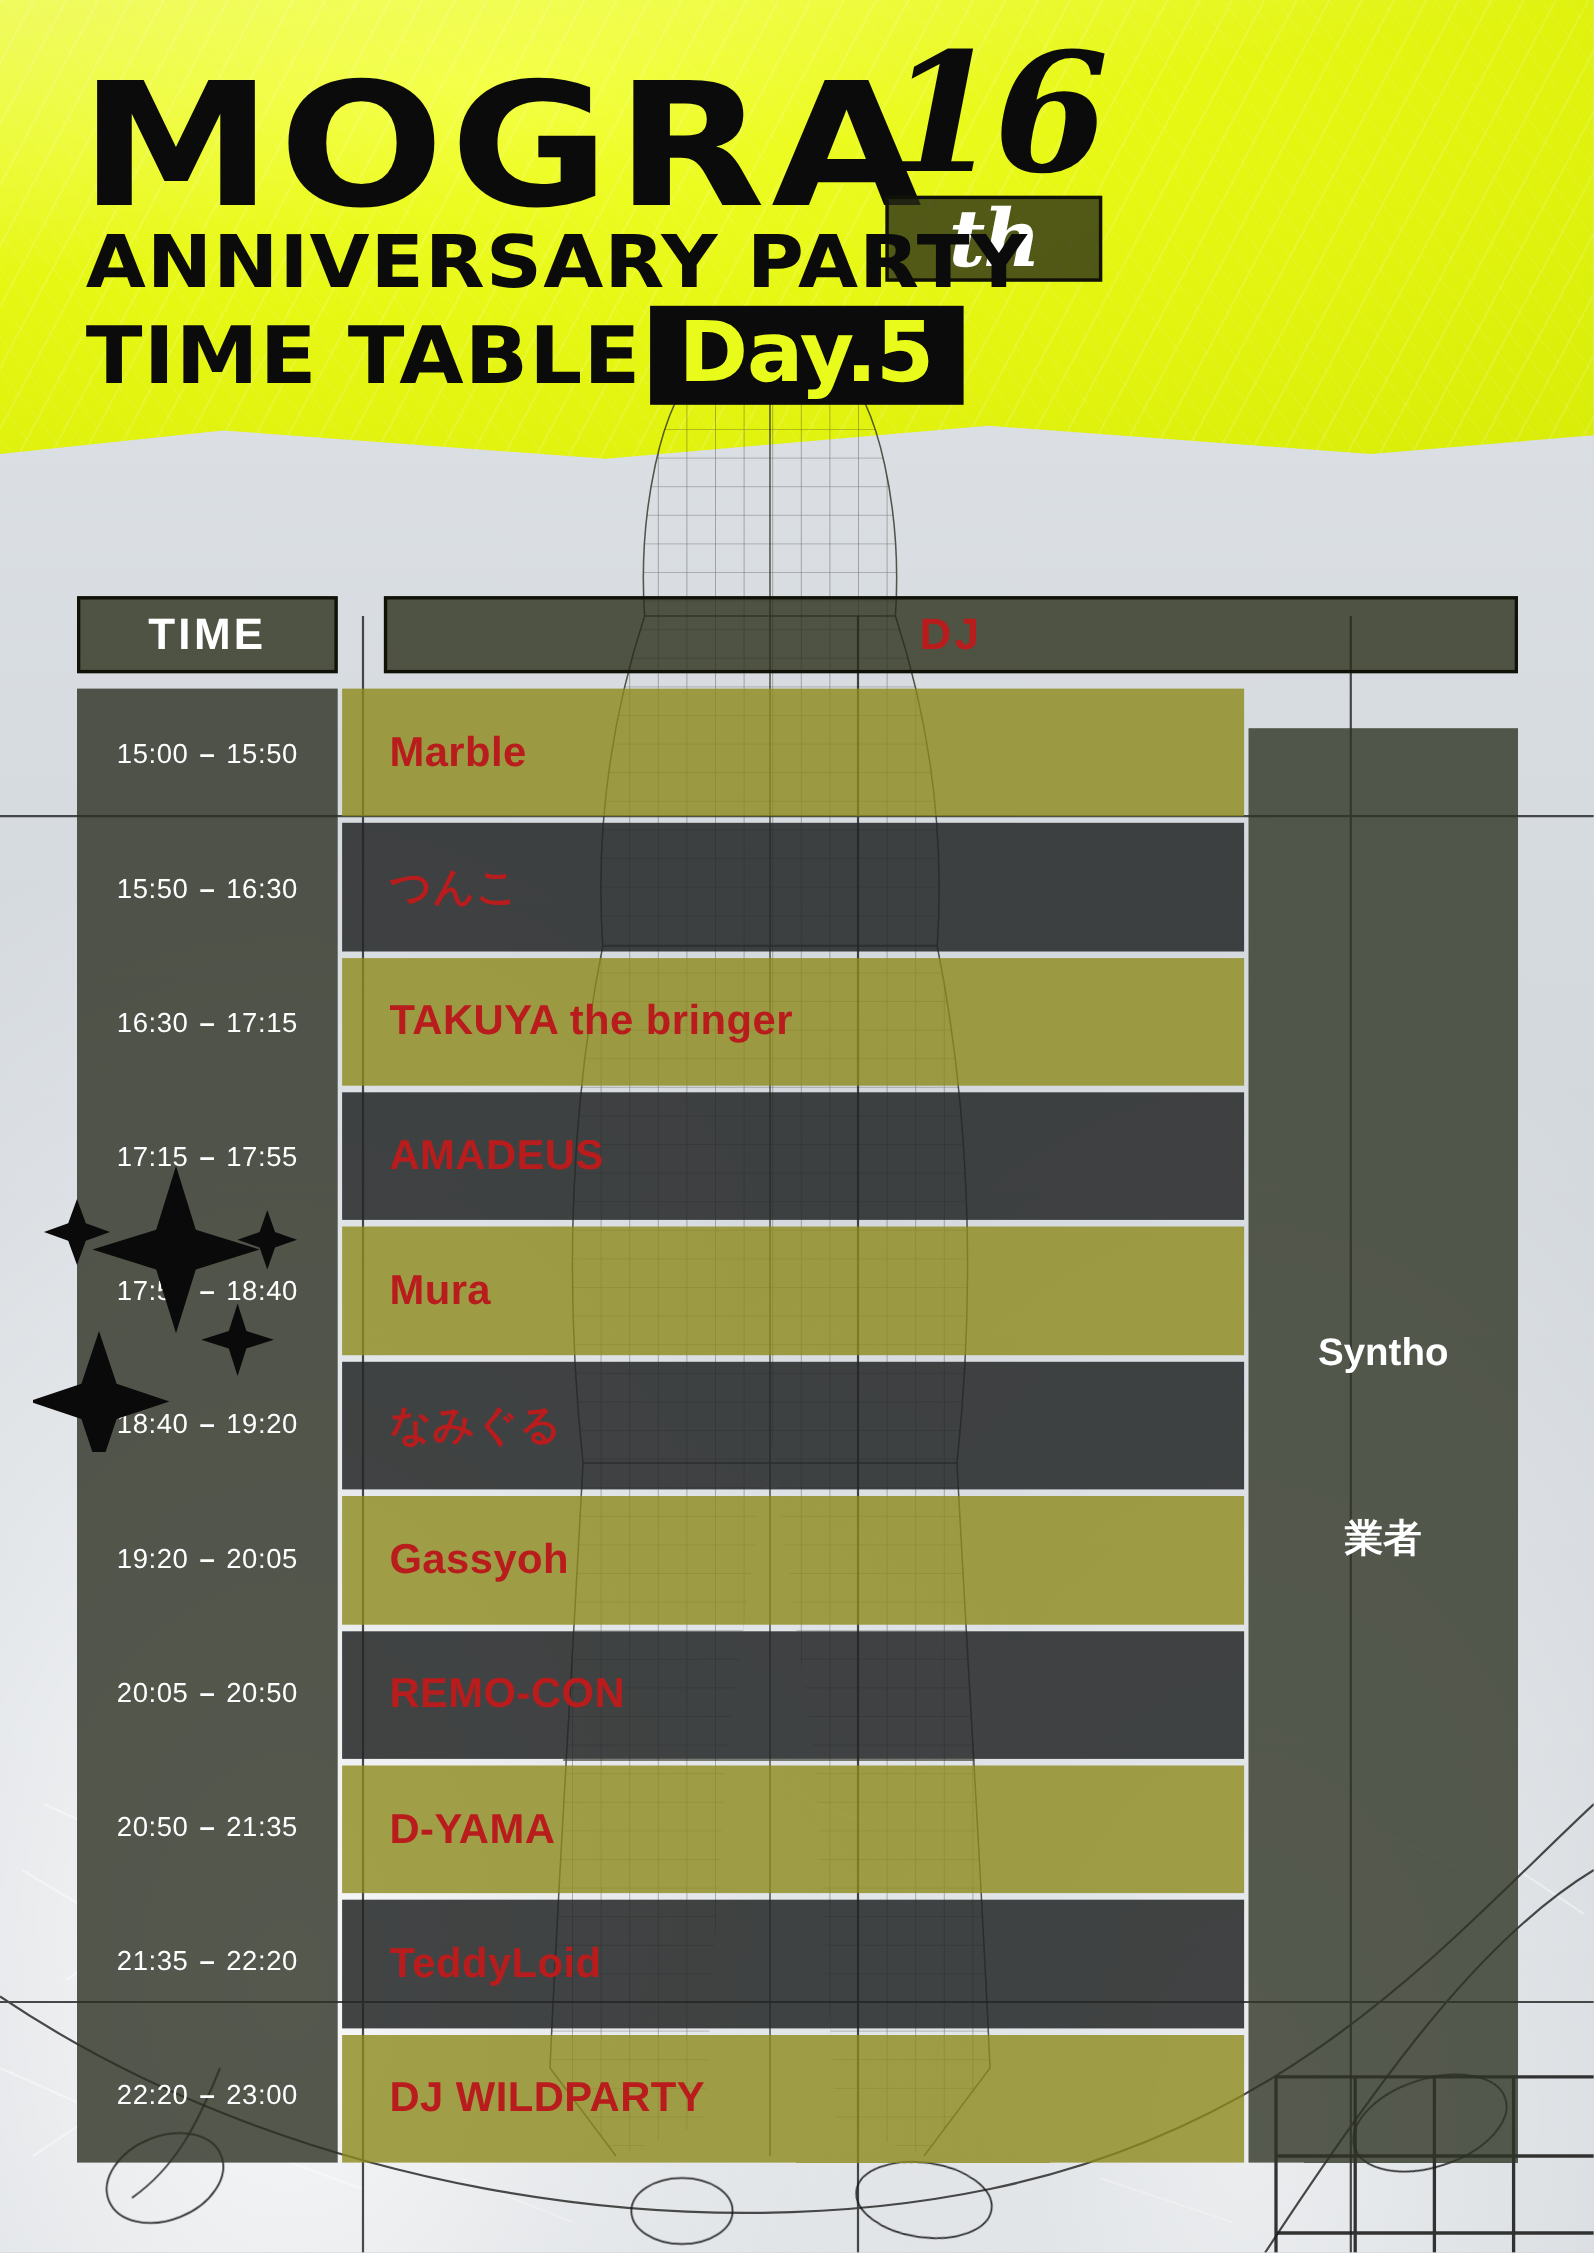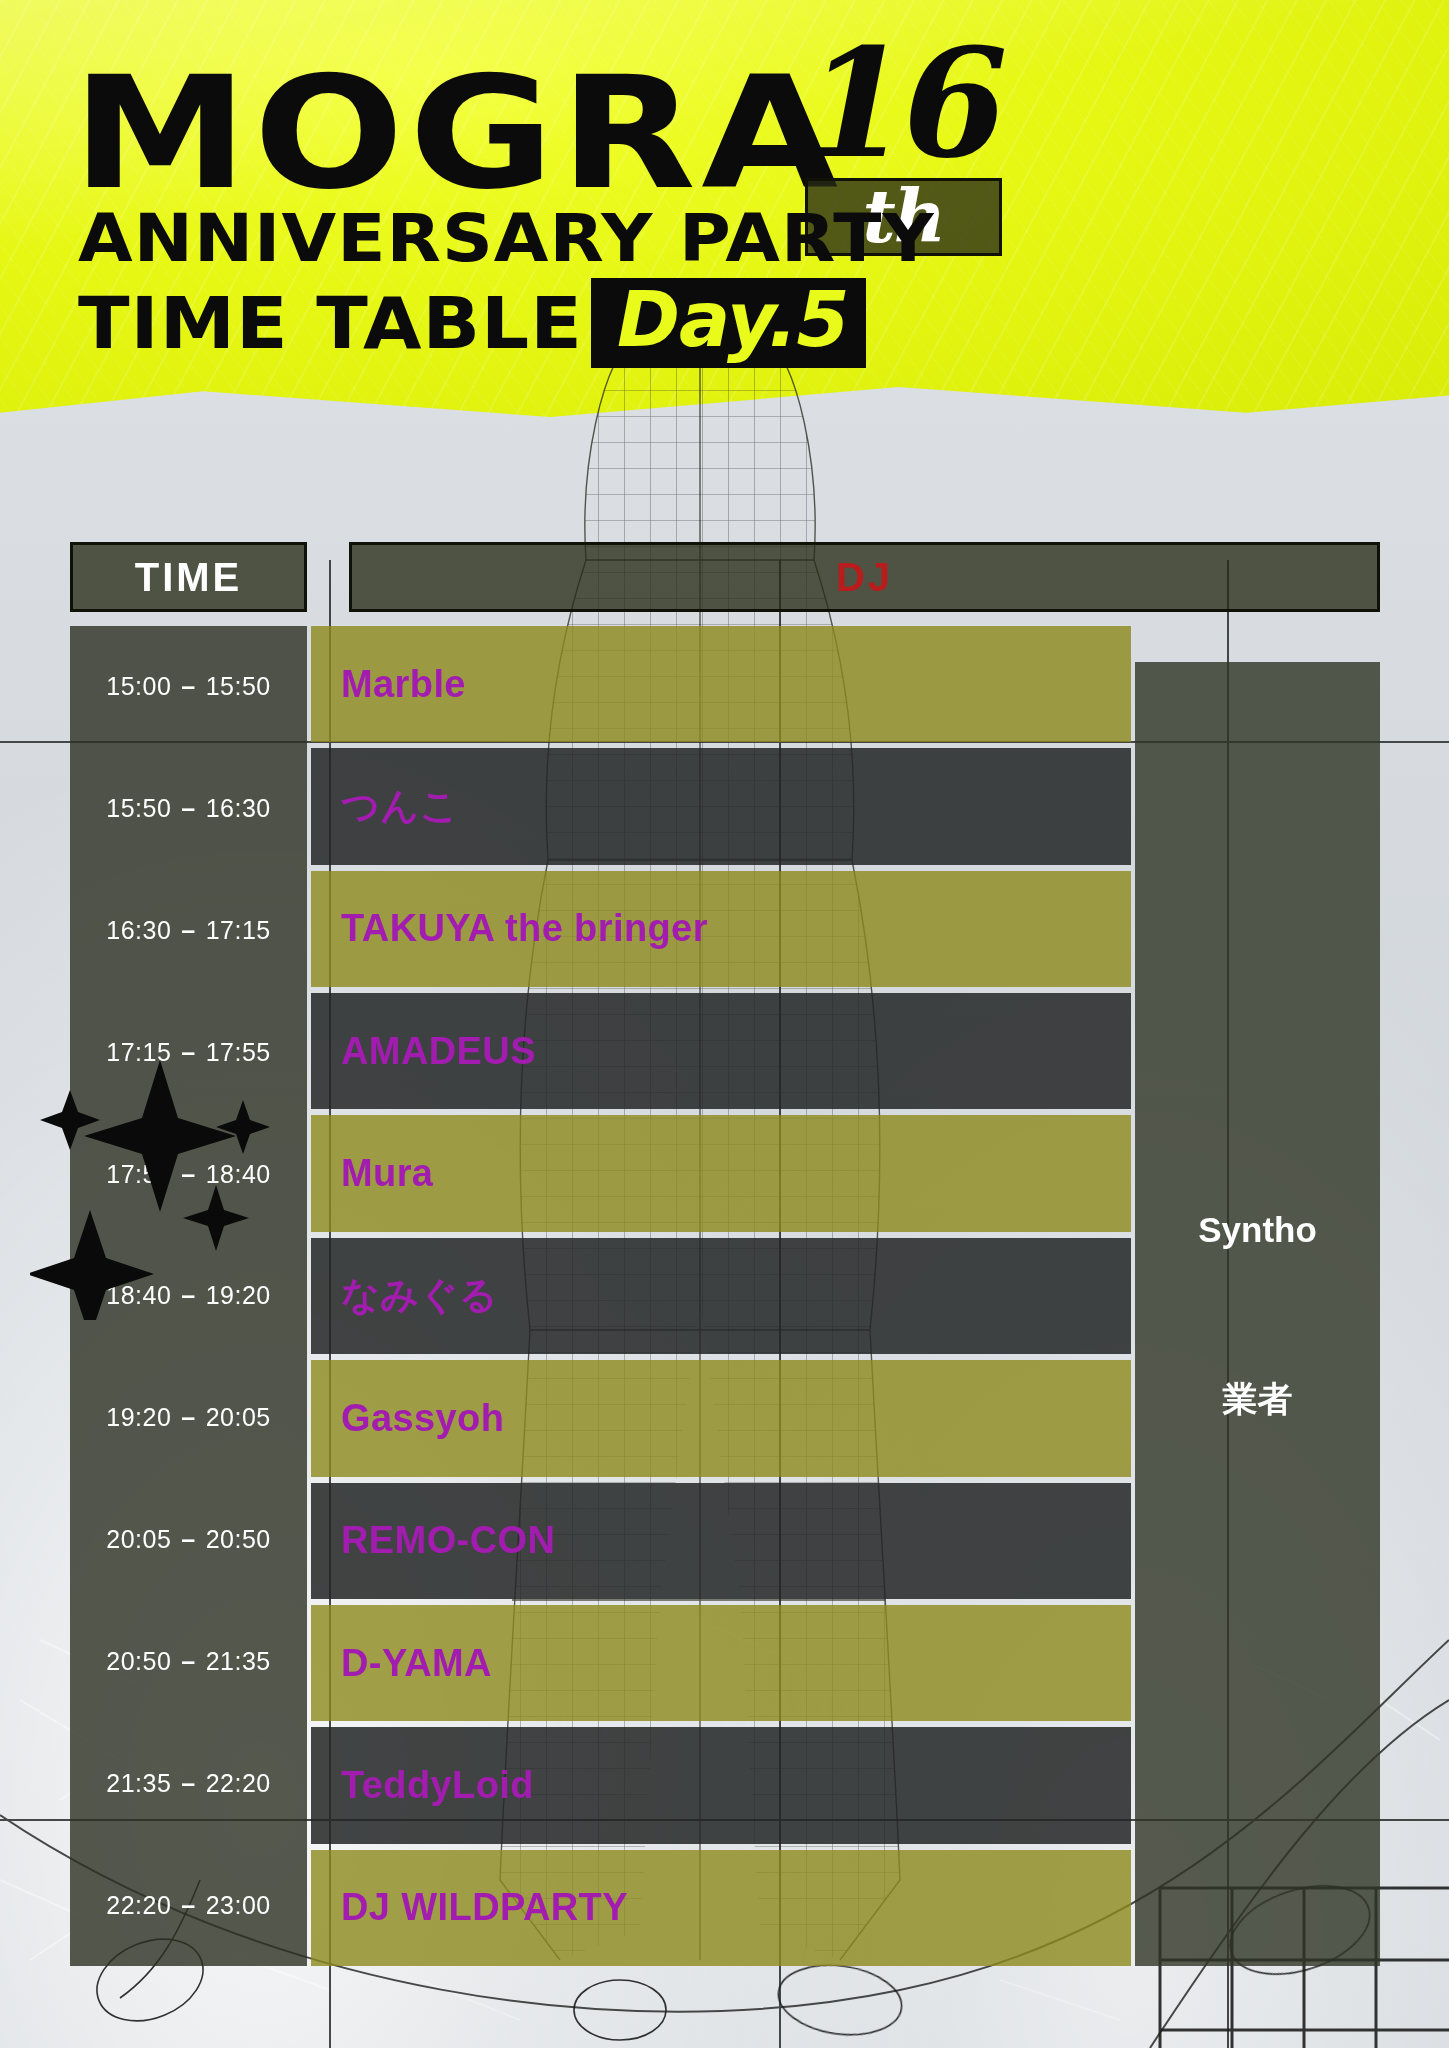--- a/index.html
+++ b/index.html
@@ -58,22 +58,22 @@
     position:absolute;left:78px;top:200px;
     font-family:"DejaVu Sans",sans-serif;font-weight:900;font-size:66px;
     color:#0b0b0b;letter-spacing:1px;transform:scaleX(1.07);transform-origin:left center;
   }
   .tt-row{position:absolute;left:78px;top:278px;display:flex;align-items:center;gap:24px;}
   .timetable{
     font-family:"DejaVu Sans",sans-serif;font-weight:900;font-size:72px;
     color:#0b0b0b;letter-spacing:1px;transform:scaleX(1.05);transform-origin:left center;
   }
   .day-badge{
-    background:#0b0b0b;padding:4px 18px 10px 26px;margin-left:8px;
-    display:flex;align-items:flex-end;font-style:italic;
+    background:#0b0b0b;padding:4px 28px 10px 26px;margin-left:8px;
+    display:flex;align-items:flex-end;
   }
   .day-badge span{
     font-family:"DejaVu Sans",sans-serif;font-weight:900;font-size:76px;
     color:#e9fb1b;letter-spacing:-1px;line-height:1;
   }
 
   
   .table{
     position:absolute;left:70px;top:542px;width:1310px;
   }
@@ -92,22 +92,22 @@
     width:237px;background:rgba(44,48,34,.80);
     display:flex;flex-direction:column;
   }
   .col-time .cell{
     flex:1;display:flex;align-items:center;justify-content:center;
     color:#fff;font-size:25px;font-weight:400;letter-spacing:.5px;white-space:nowrap;
   }
   .col-time .cell .dash{margin:0 10px;font-weight:700;}
   .col-dj{flex:1;display:flex;flex-direction:column;gap:6px;}
   .col-dj .cell{
-    flex:1;display:flex;align-items:center;padding-left:30px;
-    color:#a21caf;font-weight:900;font-size:38px;letter-spacing:.4px;
+    flex:1;display:flex;align-items:center;padding-left:43px;
+    color:#b91c1c;font-weight:900;font-size:38px;letter-spacing:.4px;
   }
   .col-dj .cell.olive{background:rgba(140,138,28,.80);}
   .col-dj .cell.dark{background:rgba(36,38,38,.86);}
   .col-vj{
     width:245px;background:rgba(48,52,38,.80);
     display:flex;flex-direction:column;align-items:center;justify-content:center;
     gap:0;color:#fff;text-align:center;margin-top:36px;
   }
   .vj-block{margin:0 0 0 0;}
   .vj-main{font-weight:900;font-size:35px;line-height:1.3;}

